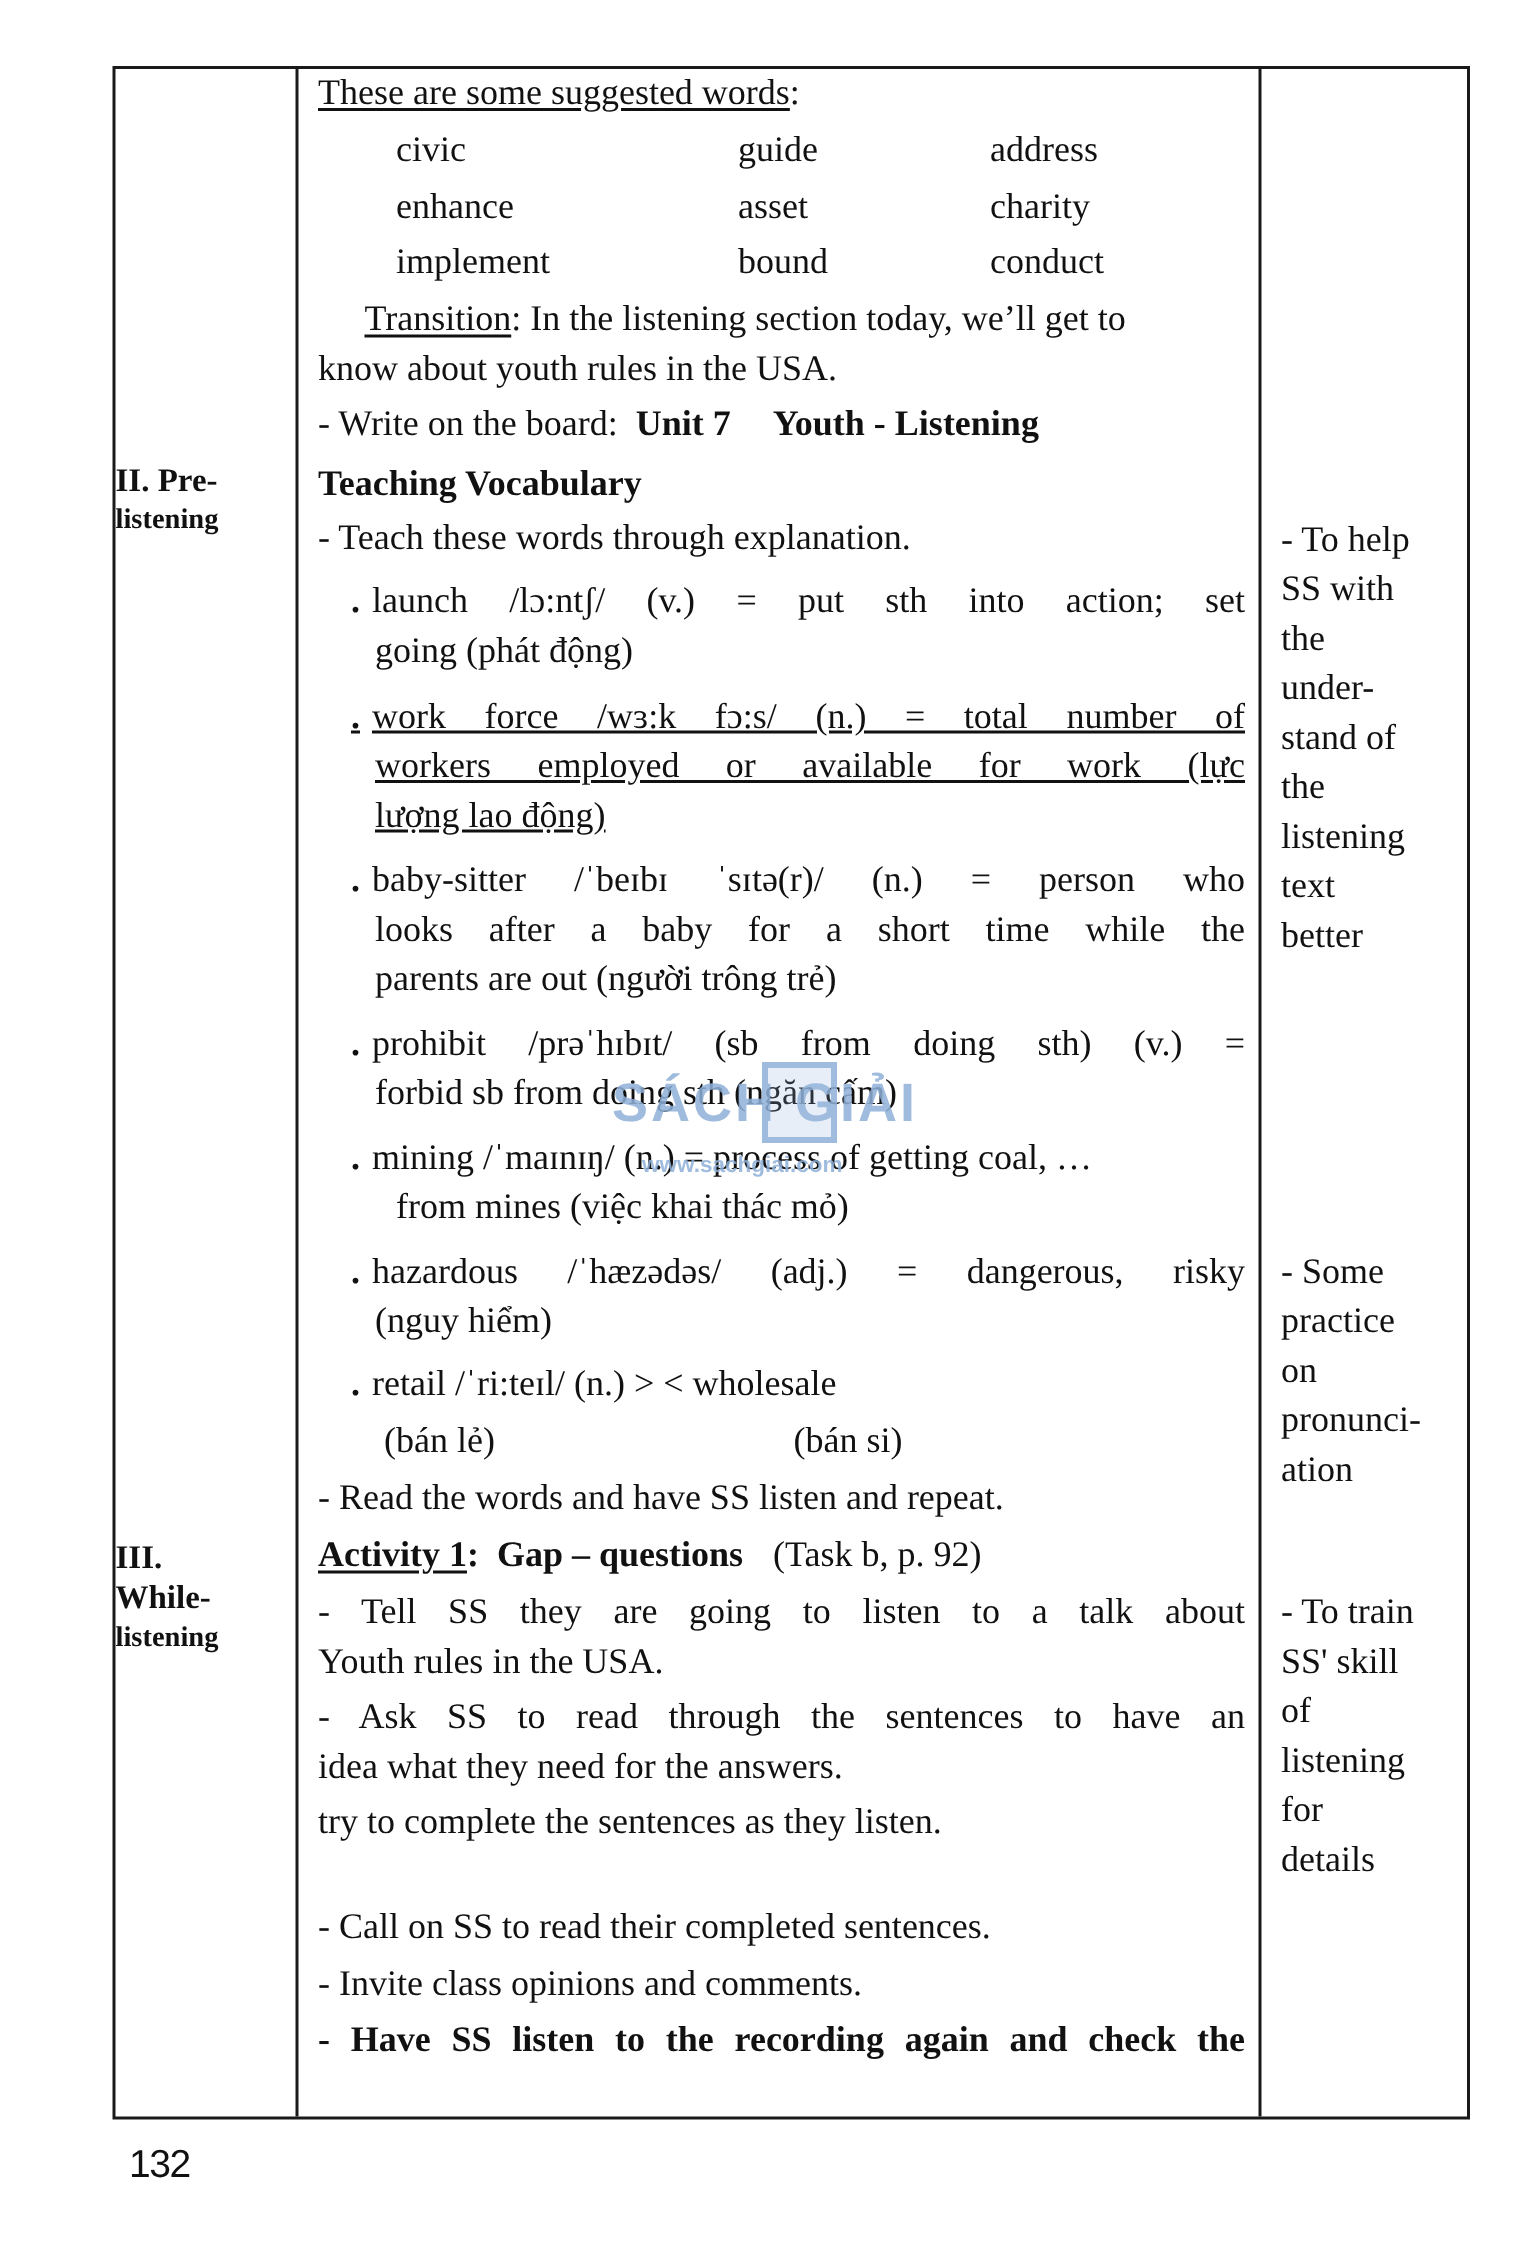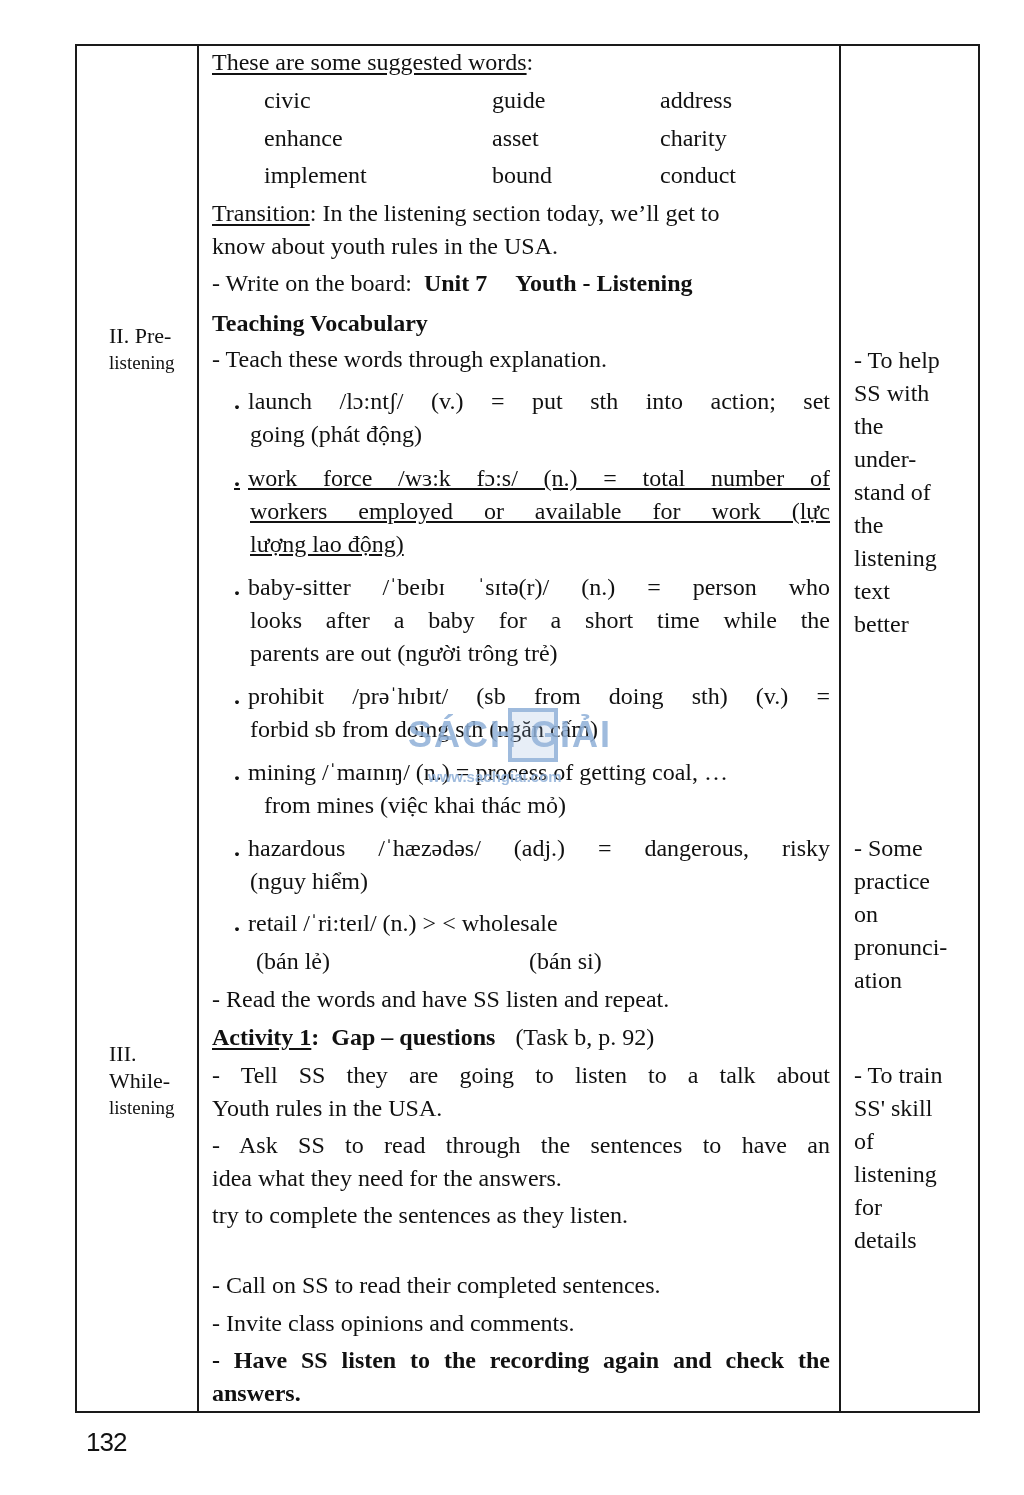--- a/index.html
+++ b/index.html
@@ -34,25 +34,24 @@
       top: 0;
       bottom: 0;
       width: 0;
       border-left: 2px solid #1a1a1a;
     }
     .col-divider.d1 { left: 120px; }
     .col-divider.d2 { left: 762px; }
 
     .stage-label {
       position: absolute;
-      left: 32px;
-      font-weight: normal;
+      left: 0;
+      font-weight: bold;
       font-size: 22px;
       line-height: 27px;
-      margin-top: 16px;
     }
     .stage-label .small {
       font-size: 19px;
     }
 
     .content {
       position: absolute;
       left: 135px;
       width: 618px;
       font-size: 24px;
@@ -153,21 +152,21 @@
         <span class="w" style="left:280px; top:38px;">guide</span>
         <span class="w" style="left:448px; top:38px;">address</span>
         <span class="w" style="left:52px; top:76px;">enhance</span>
         <span class="w" style="left:280px; top:76px;">asset</span>
         <span class="w" style="left:448px; top:76px;">charity</span>
         <span class="w" style="left:52px; top:113px;">implement</span>
         <span class="w" style="left:280px; top:113px;">bound</span>
         <span class="w" style="left:448px; top:113px;">conduct</span>
       </div>
 
-      <div class="line" style="top:151px;">
+      <div class="line" style="top:151px;margin-left:31px;">
         <span class="u">Transition</span><span>: In the listening section today, we’ll get to</span>
       </div>
       <div class="line" style="top:184px;">know about youth rules in the USA.</div>
 
       <div class="line" style="top:221px;">
         <span>- Write on the board:</span>
         <span class="b" style="margin-left:6px;margin-top:12px;">Unit 7</span>
         <span class="b" style="margin-left:22px;">Youth - Listening</span>
       </div>
 
@@ -234,21 +233,20 @@
         <div>try to complete the sentences as they listen.</div>
       </div>
       <div class="line" style="top:1223px;">
         <div>- Call on SS to read their completed sentences.</div>
       </div>
       <div class="line" style="top:1261px;">
         <div>- Invite class opinions and comments.</div>
       </div>
       <div class="line" style="top:1298px;font-weight:bold;">
         <div class="just">- Have SS listen to the recording again and check the</div>
-        <div>answers.</div>
       </div>
     </div>
 
     <div class="aim" style="top:298px;">
       <div>- To help</div>
       <div>SS with</div>
       <div>the</div>
       <div>under-</div>
       <div>stand of</div>
       <div>the</div>

